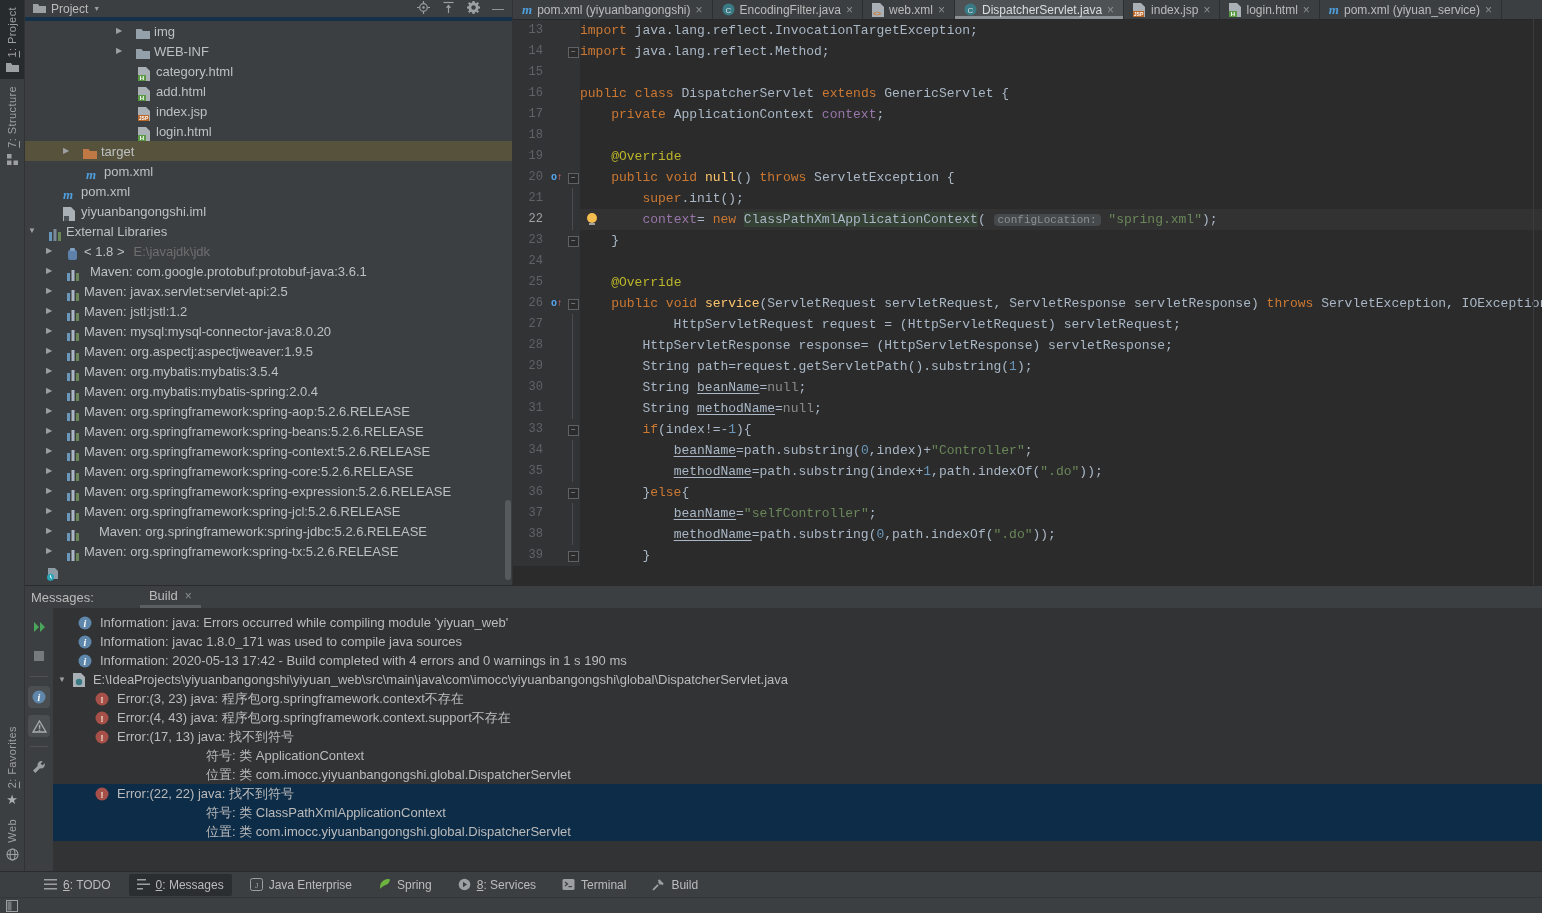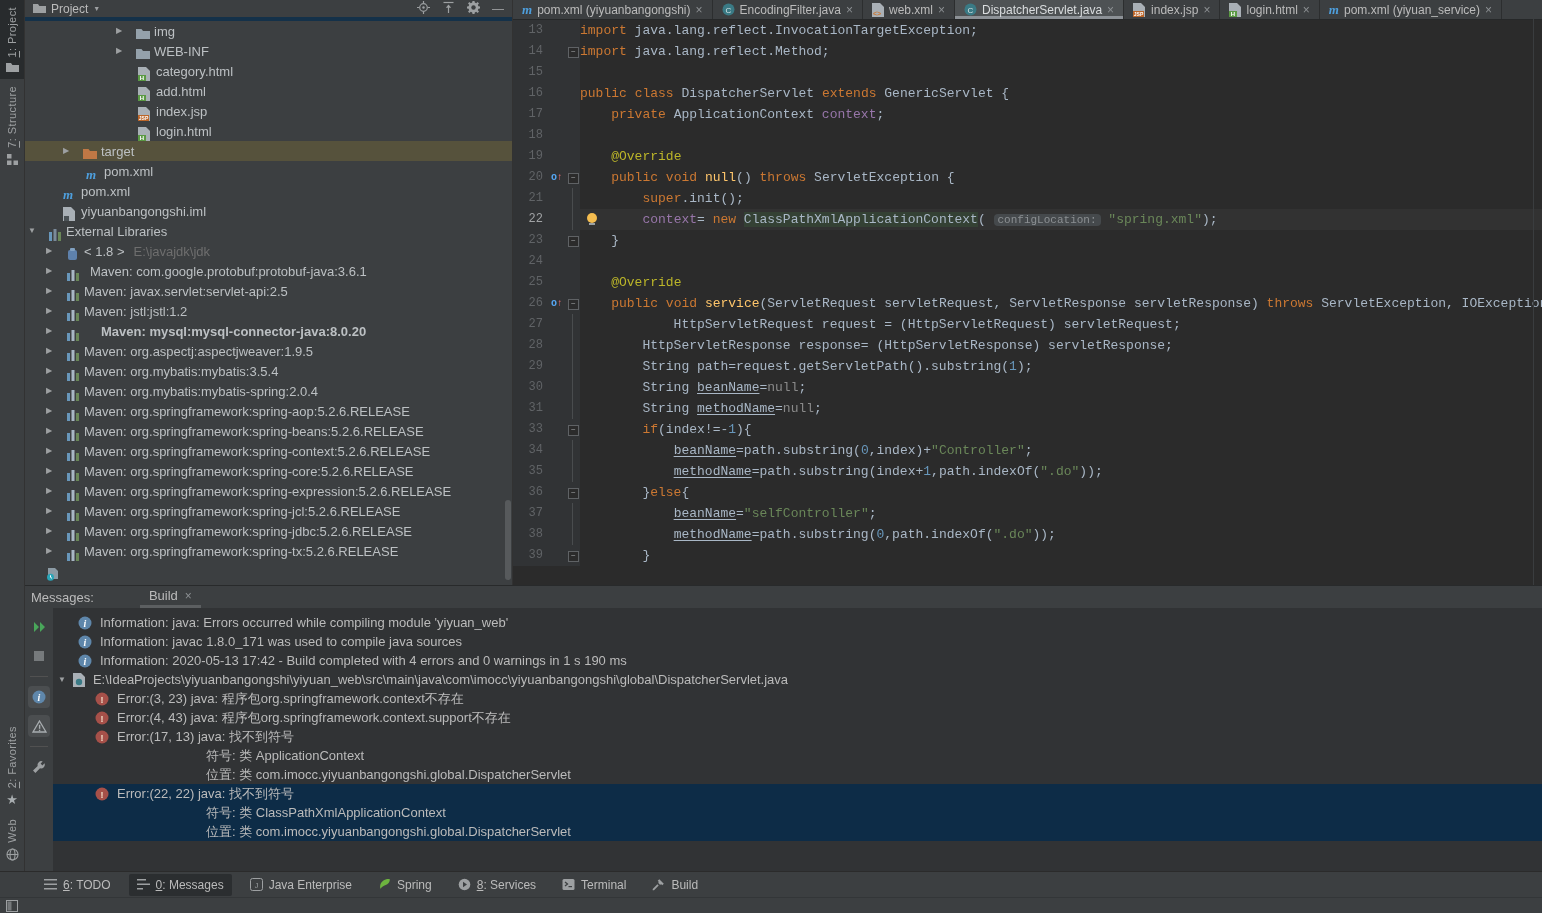--- a/index.html
+++ b/index.html
@@ -325,21 +325,21 @@
         </div>
         <div class="trow">
           <span class="ch" style="left: 21px; position: absolute;">▶</span>
           <span class="ic" style="position: absolute; left: 41px; top: 3px;">
             <svg width="14" height="13">
               <rect x="1" y="5" width="3" height="8" fill="#6897bb"></rect>
               <rect x="5.5" y="2" width="3" height="11" fill="#a9b7c6"></rect>
               <rect x="10" y="5" width="3" height="8" fill="#6a8759"></rect>
             </svg>
           </span>
-          <span class="tl" style="left: 76px; font-weight: bold;">Maven: mysql:mysql-connector-java:8.0.20</span>
+          <span class="tl" style="left: 59px;">Maven: mysql:mysql-connector-java:8.0.20</span>
         </div>
         <div class="trow">
           <span class="ch" style="left: 21px; position: absolute;">▶</span>
           <span class="ic" style="position: absolute; left: 41px; top: 3px;">
             <svg width="14" height="13">
               <rect x="1" y="5" width="3" height="8" fill="#6897bb"></rect>
               <rect x="5.5" y="2" width="3" height="11" fill="#a9b7c6"></rect>
               <rect x="10" y="5" width="3" height="8" fill="#6a8759"></rect>
             </svg>
           </span>
@@ -435,21 +435,21 @@
         </div>
         <div class="trow">
           <span class="ch" style="left: 21px; position: absolute;">▶</span>
           <span class="ic" style="position: absolute; left: 41px; top: 3px;">
             <svg width="14" height="13">
               <rect x="1" y="5" width="3" height="8" fill="#6897bb"></rect>
               <rect x="5.5" y="2" width="3" height="11" fill="#a9b7c6"></rect>
               <rect x="10" y="5" width="3" height="8" fill="#6a8759"></rect>
             </svg>
           </span>
-          <span class="tl" style="left: 59px;">Maven: org.springframework:spring-jdbc:5.2.6.RELEASE</span>
+          <span class="tl" style="left: 74px;">Maven: org.springframework:spring-jdbc:5.2.6.RELEASE</span>
         </div>
         <div class="trow">
           <span class="ch" style="left: 21px; position: absolute;">▶</span>
           <span class="ic" style="position: absolute; left: 41px; top: 3px;">
             <svg width="14" height="13">
               <rect x="1" y="5" width="3" height="8" fill="#6897bb"></rect>
               <rect x="5.5" y="2" width="3" height="11" fill="#a9b7c6"></rect>
               <rect x="10" y="5" width="3" height="8" fill="#6a8759"></rect>
             </svg>
           </span>

